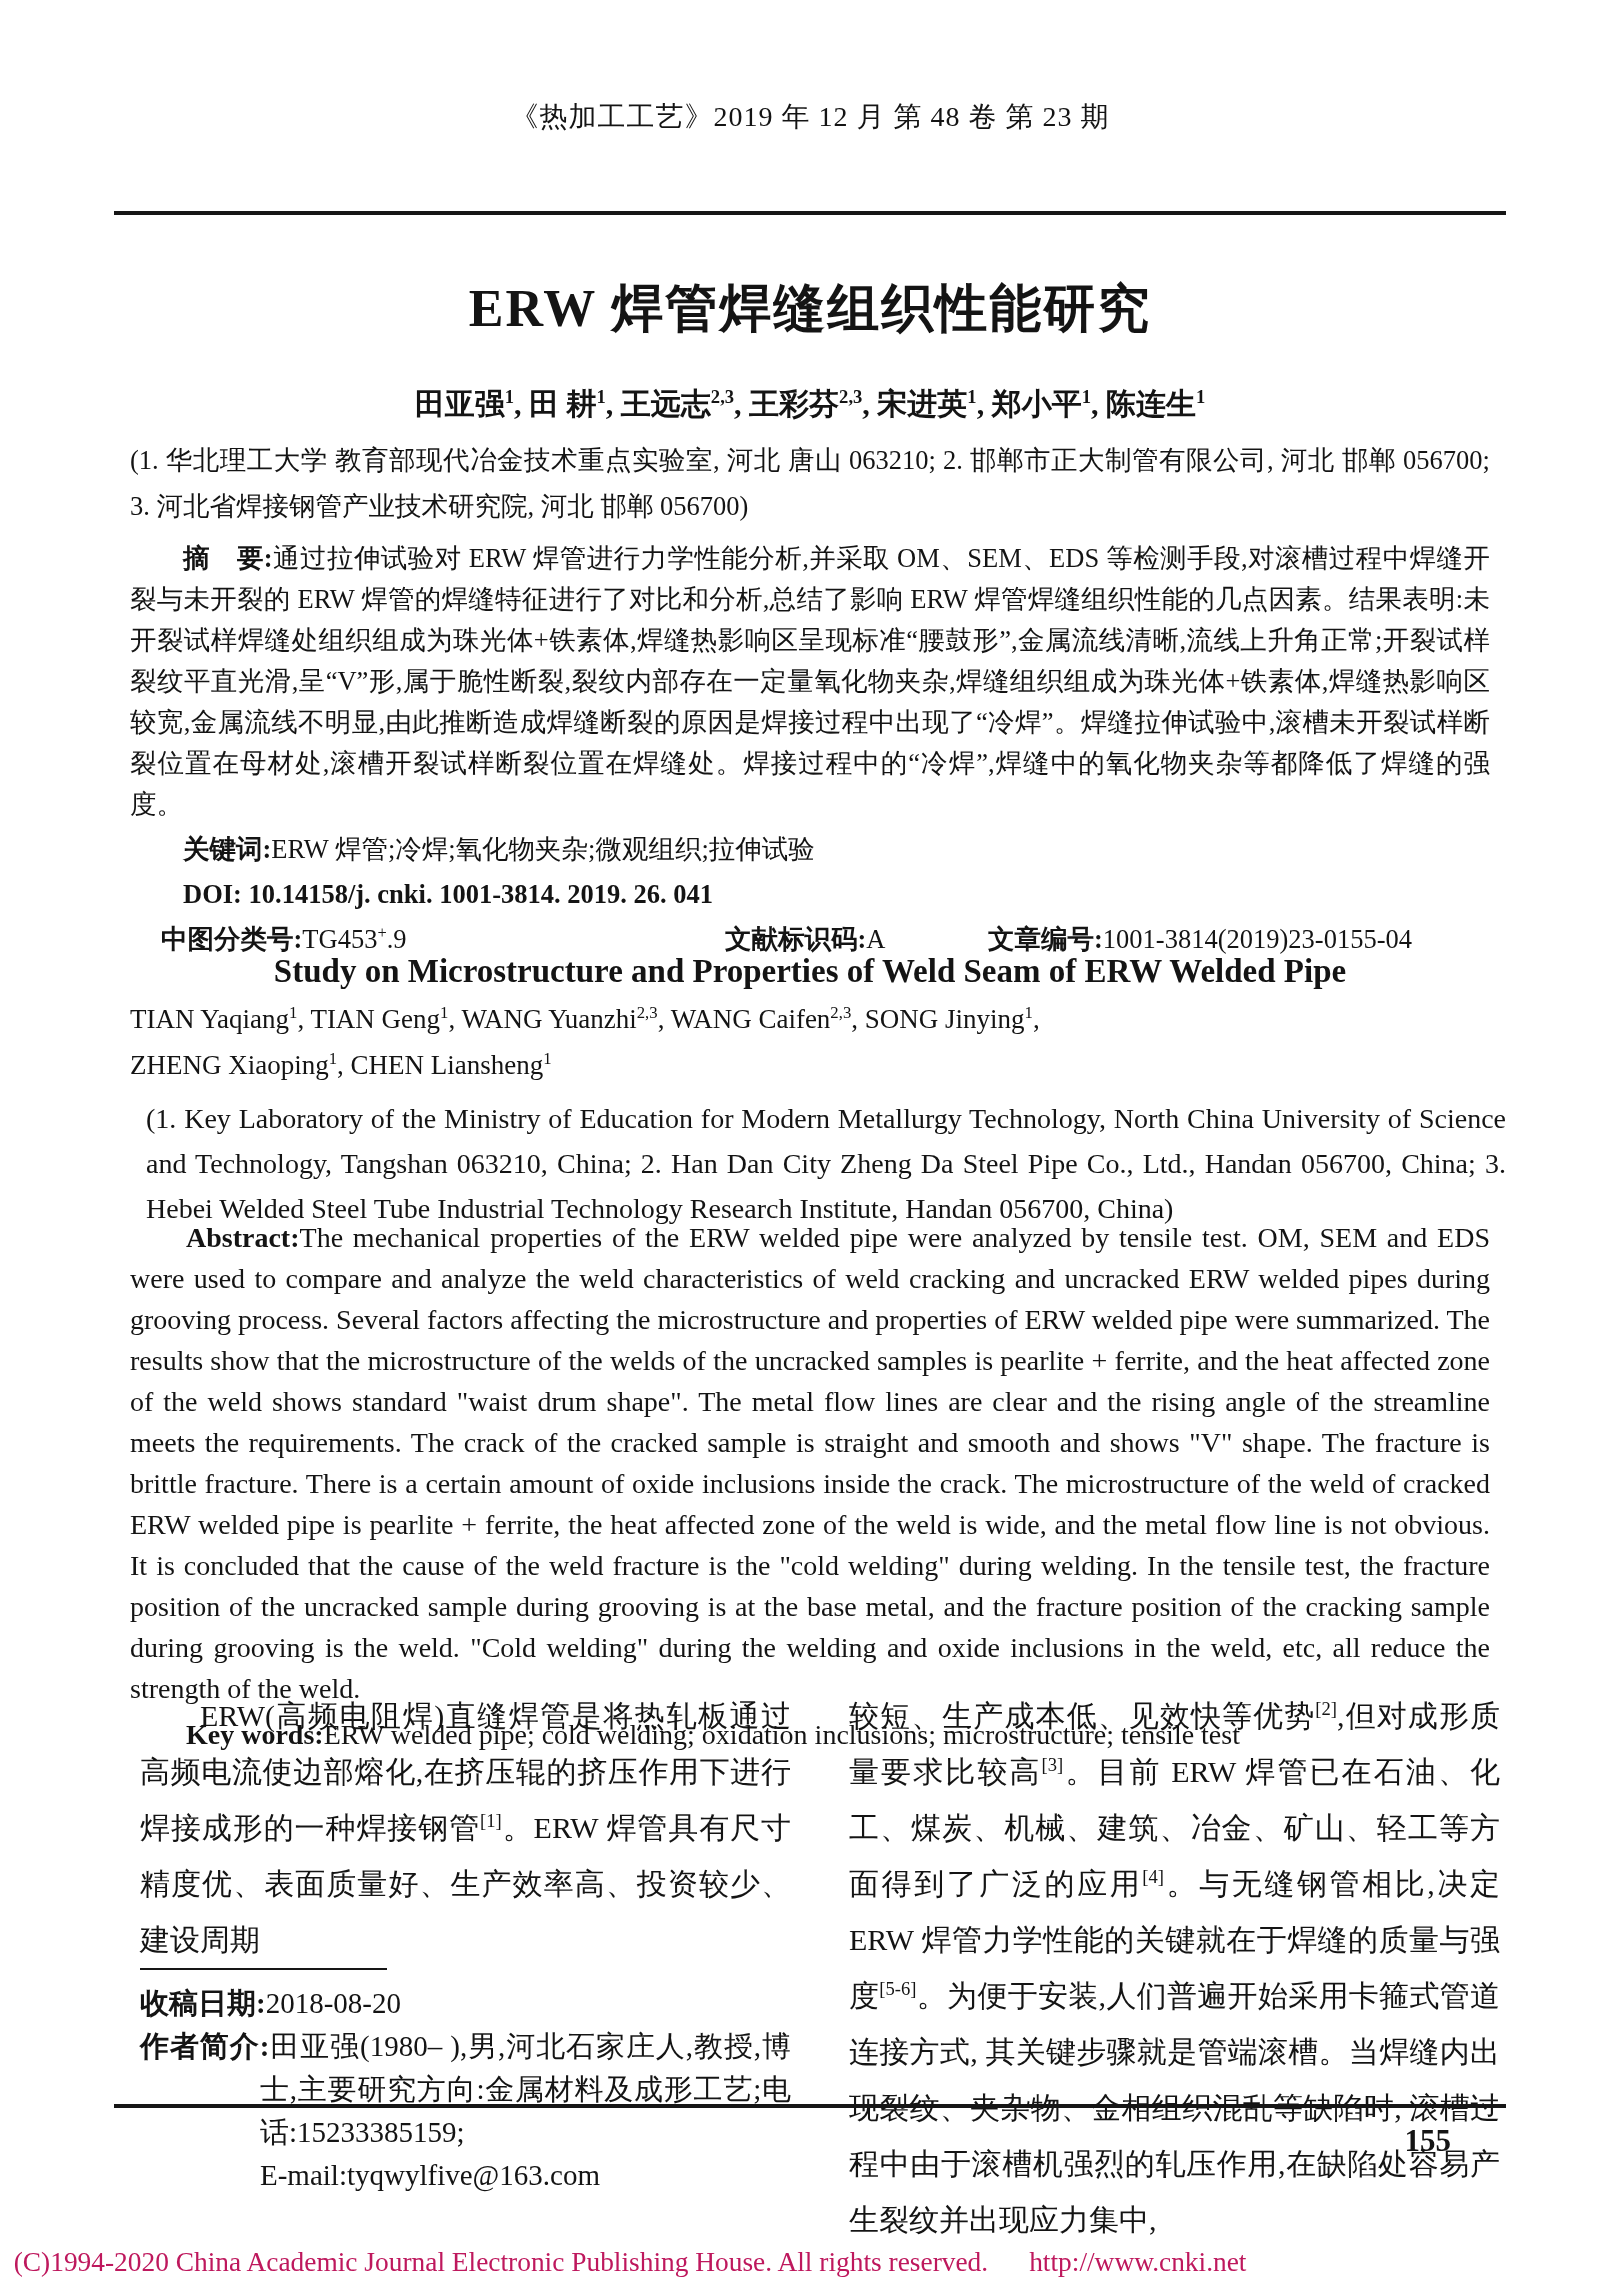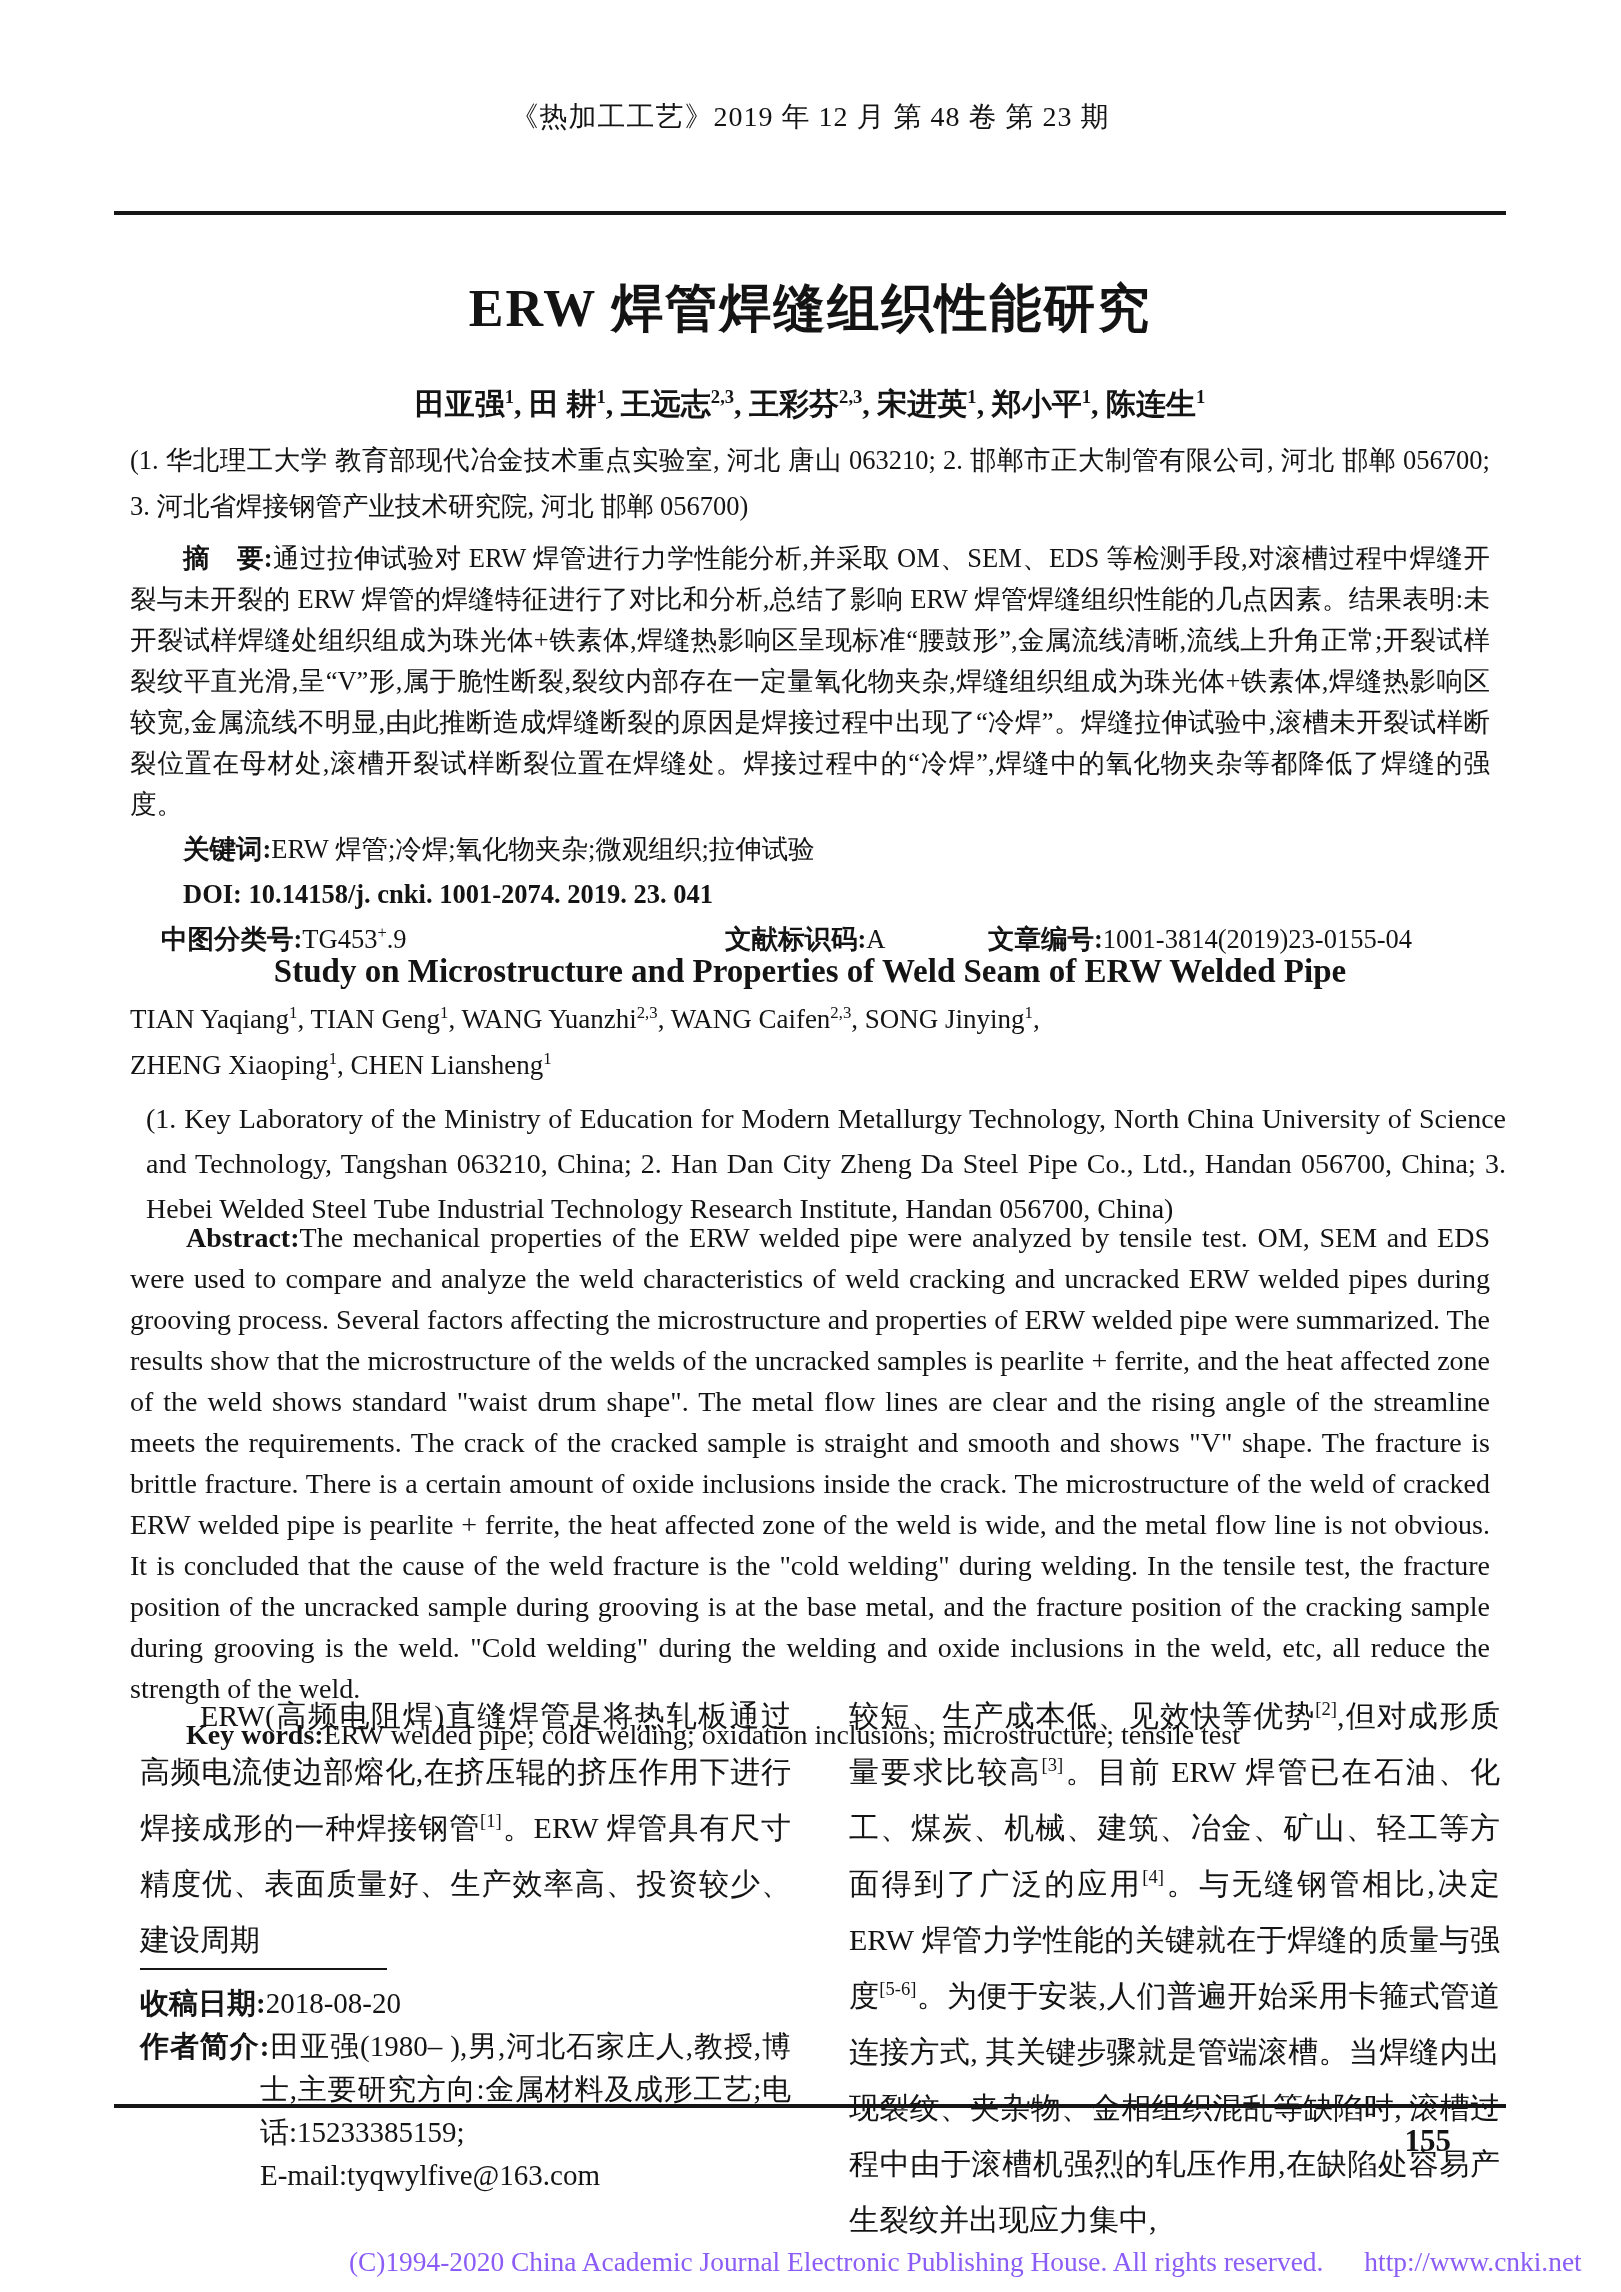--- a/index.html
+++ b/index.html
@@ -79,41 +79,41 @@
 
   .footer-rule{
     position:absolute;top:2104px;left:-15.7px;width:1392px;height:3.9px;background:#161616;
   }
   .page-number{
     position:absolute;top:2123px;left:0;width:1360px;
     text-align:right;font-size:31px;font-weight:bold;padding-right:39px;box-sizing:border-box;
   }
   .copyright{
     position:absolute;left:13.7px;top:2247px;width:1568px;
-    font-size:27.4px;color:#8b5cf6;white-space:nowrap;text-align:right;
+    font-size:27.4px;color:#be185d;white-space:nowrap;
   }
   .copyright .url{margin-left:41px;}
 </style>
 </head>
 <body>
 
 <div class="page">
   <div class="content">
 
     <div class="journal-header">《热加工工艺》2019 年 12 月 第 48 卷 第 23 期</div>
     <div class="top-rule"></div>
 
     <div class="title-cn">ERW 焊管焊缝组织性能研究</div>
     <div class="authors-cn">田亚强<sup>1</sup>, 田 耕<sup>1</sup>, 王远志<sup>2,3</sup>, 王彩芬<sup>2,3</sup>, 宋进英<sup>1</sup>, 郑小平<sup>1</sup>, 陈连生<sup>1</sup></div>
     <div class="affil-cn">(1. 华北理工大学 教育部现代冶金技术重点实验室, 河北 唐山 063210; 2. 邯郸市正大制管有限公司, 河北 邯郸 056700; 3. 河北省焊接钢管产业技术研究院, 河北 邯郸 056700)</div>
 
     <div class="cn-meta-block">
       <p class="abstract-cn"><span class="label-b">摘 要:</span><span>通过拉伸试验对 ERW 焊管进行力学性能分析,并采取 OM、SEM、EDS 等检测手段,对滚槽过程中焊缝开裂与未开裂的 ERW 焊管的焊缝特征进行了对比和分析,总结了影响 ERW 焊管焊缝组织性能的几点因素。结果表明:未开裂试样焊缝处组织组成为珠光体+铁素体,焊缝热影响区呈现标准“腰鼓形”,金属流线清晰,流线上升角正常;开裂试样裂纹平直光滑,呈“V”形,属于脆性断裂,裂纹内部存在一定量氧化物夹杂,焊缝组织组成为珠光体+铁素体,焊缝热影响区较宽,金属流线不明显,由此推断造成焊缝断裂的原因是焊接过程中出现了“冷焊”。焊缝拉伸试验中,滚槽未开裂试样断裂位置在母材处,滚槽开裂试样断裂位置在焊缝处。焊接过程中的“冷焊”,焊缝中的氧化物夹杂等都降低了焊缝的强度。</span></p>
       <p class="keywords-cn"><span class="label-b">关键词:</span><span>ERW 焊管;冷焊;氧化物夹杂;微观组织;拉伸试验</span></p>
-      <p class="doi-line">DOI: 10.14158/j. cnki. 1001-2074. 2019. 23. 041</p>
+      <p class="doi-line">DOI: 10.14158/j. cnki. 1001-3814. 2019. 26. 041</p>
       <div class="clc-row">
         <span class="clc-item clc-1"><span class="label-b">中图分类号:</span><span>TG453<sup>+</sup>.9</span></span>
         <span class="clc-item clc-2"><span class="label-b">文献标识码:</span><span>A</span></span>
         <span class="clc-item clc-3"><span class="label-b">文章编号:</span><span>1001-3814(2019)23-0155-04</span></span>
       </div>
     </div>
 
     <div class="title-en">Study on Microstructure and Properties of Weld Seam of ERW Welded Pipe</div>
     <div class="authors-en">
       <div>TIAN Yaqiang<sup>1</sup>, TIAN Geng<sup>1</sup>, WANG Yuanzhi<sup>2,3</sup>, WANG Caifen<sup>2,3</sup>, SONG Jinying<sup>1</sup>,</div>

